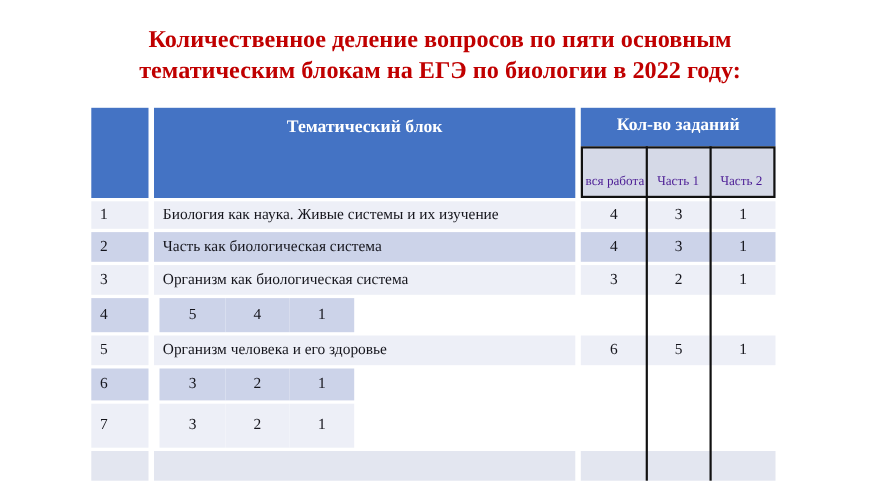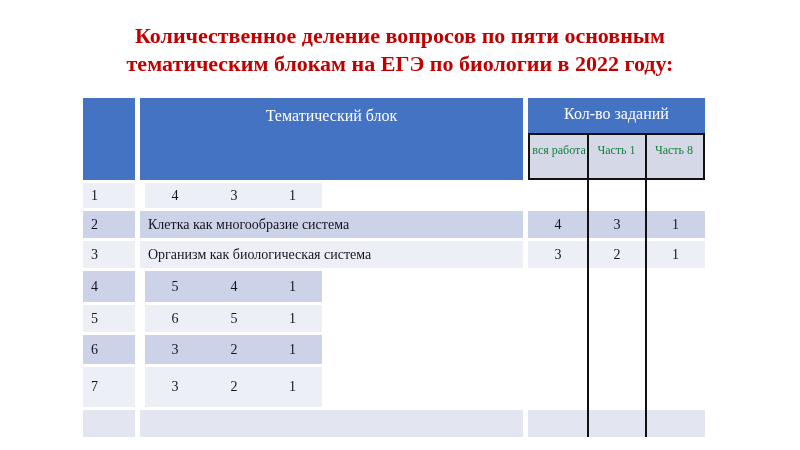--- a/index.html
+++ b/index.html
@@ -21,35 +21,35 @@
   .table{
     position:absolute;left:83px;top:98px;width:622px;height:339px;
   }
   .hband{display:flex;height:82px;margin-bottom:3px;}
   .cell{box-sizing:border-box;}
   .blue{background:var(--header-blue,#4473c4);}
   .c-num{width:52px;flex:none;}
   .gap{width:5px;flex:none;background:transparent;}
   .c-topic{width:383px;flex:none;}
   .htext{
-    color:#ffffff;font-weight:normal;font-size:16px;
+    color:#ffffff;font-weight:bold;font-size:16px;
     display:flex;justify-content:center;align-items:flex-start;
     padding-top:9px;
   }
   .right-sec{width:177px;flex:none;display:flex;flex-direction:column;}
   .count-head{height:35px;flex:none;padding-top:7px;}
   .subrow{
     height:47px;flex:none;display:flex;
     background:var(--subheader-bg,#d5d9e7);
     border:2px solid var(--border-black,#111111);
     box-sizing:border-box;
   }
   .subcell{
-    font-size:12px;line-height:17px;color:#15803d;
-    text-align:center;padding-top:7px;box-sizing:border-box;
+    font-size:12px;line-height:17px;color:#4c1d95;
+    text-align:center;padding-top:21px;box-sizing:border-box;
   }
   .s1{width:58px;flex:none;}
   .s2{width:57px;flex:none;}
   .s3{flex:1;}
 
   
   .row{display:flex;margin-bottom:3px;}
   .row .cell{display:flex;align-items:center;font-size:14px;color:#15151c;}
   .row .c-num{padding-left:8px;}
   .row .c-topic{padding-left:8px;}
@@ -89,38 +89,39 @@
         <span>Тематический блок</span>
       </div>
       <div class="gap"></div>
       <div class="right-sec">
         <div class="cell blue count-head htext">
           <span>Кол-во заданий</span>
         </div>
         <div class="subrow">
           <div class="subcell s1">вся работа</div>
           <div class="subcell s2">Часть 1</div>
-          <div class="subcell s3">Часть 8</div>
+          <div class="subcell s3">Часть 2</div>
         </div>
       </div>
     </div>
 
     <div class="row light rh1">
       <div class="cell c-num">1</div>
       <div class="gap"></div>
+      <div class="cell c-topic">Биология как наука. Живые системы и их изучение</div>
       <div class="gap"></div>
       <div class="cell c-val">4</div>
       <div class="cell c-v4">3</div>
       <div class="cell c-v5">1</div>
     </div>
 
     <div class="row dark rh2">
       <div class="cell c-num">2</div>
       <div class="gap"></div>
-      <div class="cell c-topic">Клетка как многообразие система</div>
+      <div class="cell c-topic">Часть как биологическая система</div>
       <div class="gap"></div>
       <div class="cell c-val">4</div>
       <div class="cell c-v4">3</div>
       <div class="cell c-v5">1</div>
     </div>
 
     <div class="row light rh3">
       <div class="cell c-num">3</div>
       <div class="gap"></div>
       <div class="cell c-topic">Организм как биологическая система</div>
@@ -135,20 +136,21 @@
       <div class="gap"></div>
       <div class="gap"></div>
       <div class="cell c-val">5</div>
       <div class="cell c-v4">4</div>
       <div class="cell c-v5">1</div>
     </div>
 
     <div class="row light rh5">
       <div class="cell c-num">5</div>
       <div class="gap"></div>
+      <div class="cell c-topic">Организм человека и его здоровье</div>
       <div class="gap"></div>
       <div class="cell c-val">6</div>
       <div class="cell c-v4">5</div>
       <div class="cell c-v5">1</div>
     </div>
 
     <div class="row dark rh6">
       <div class="cell c-num">6</div>
       <div class="gap"></div>
       <div class="gap"></div>

